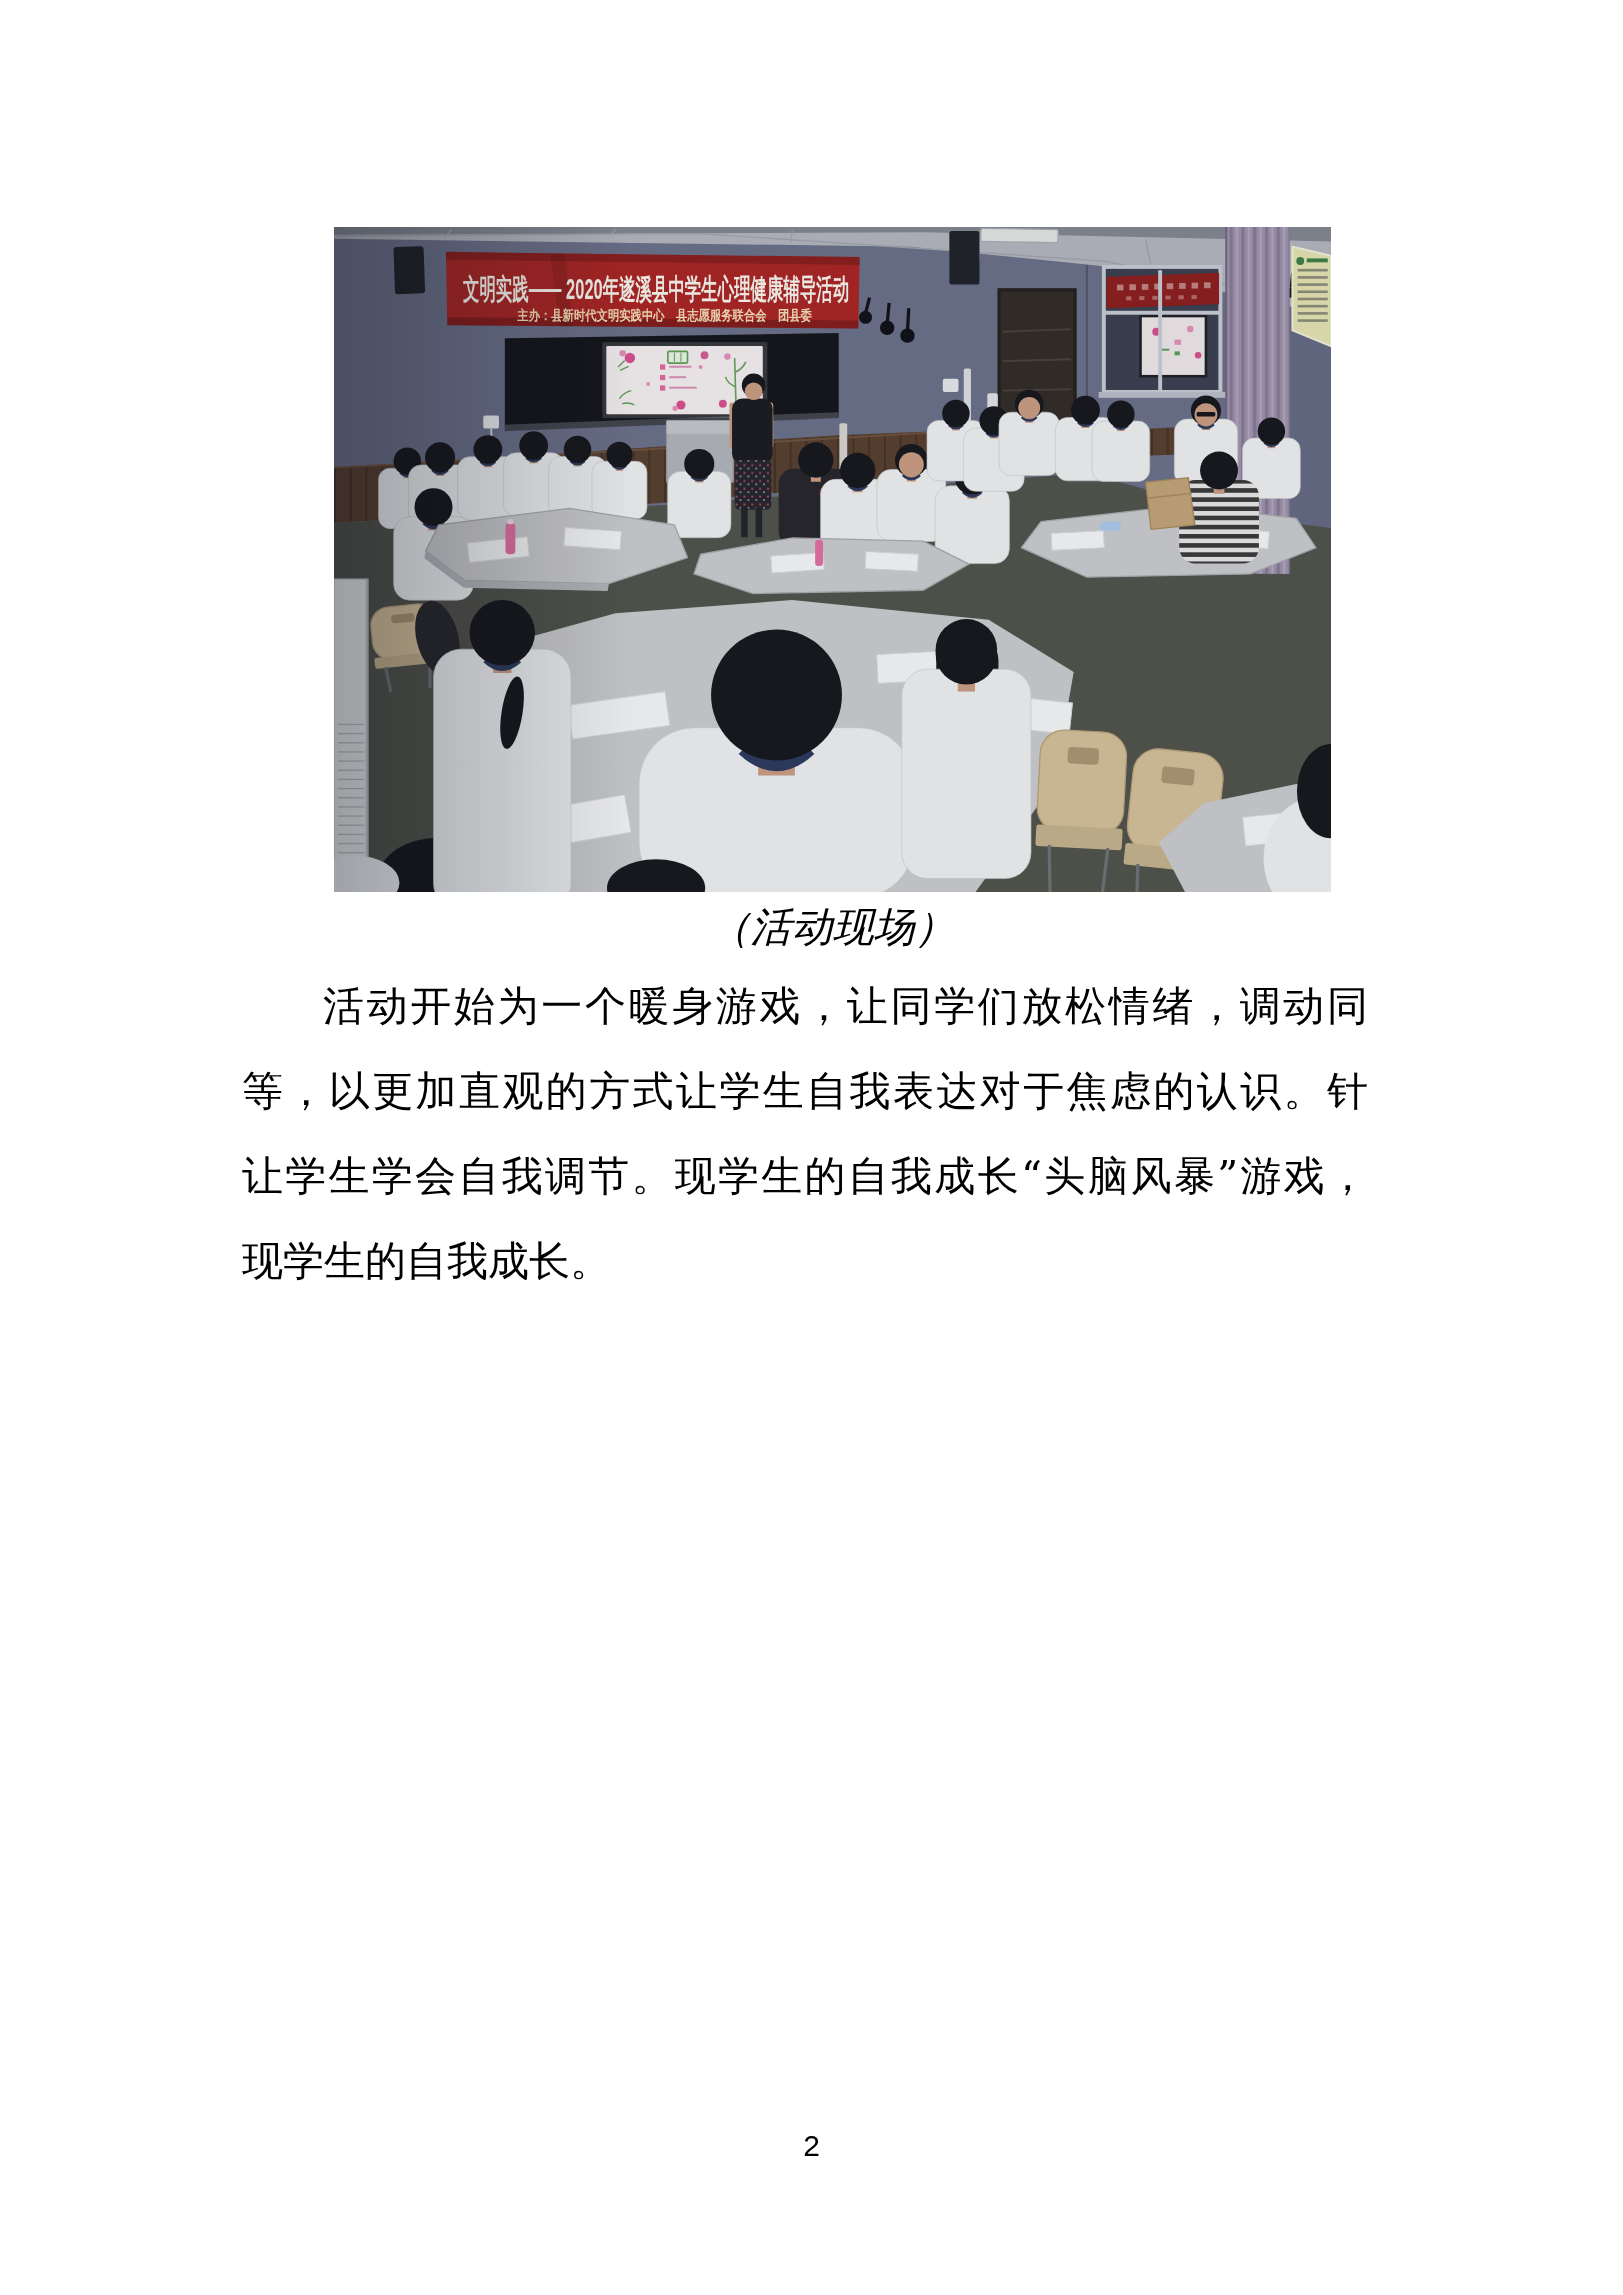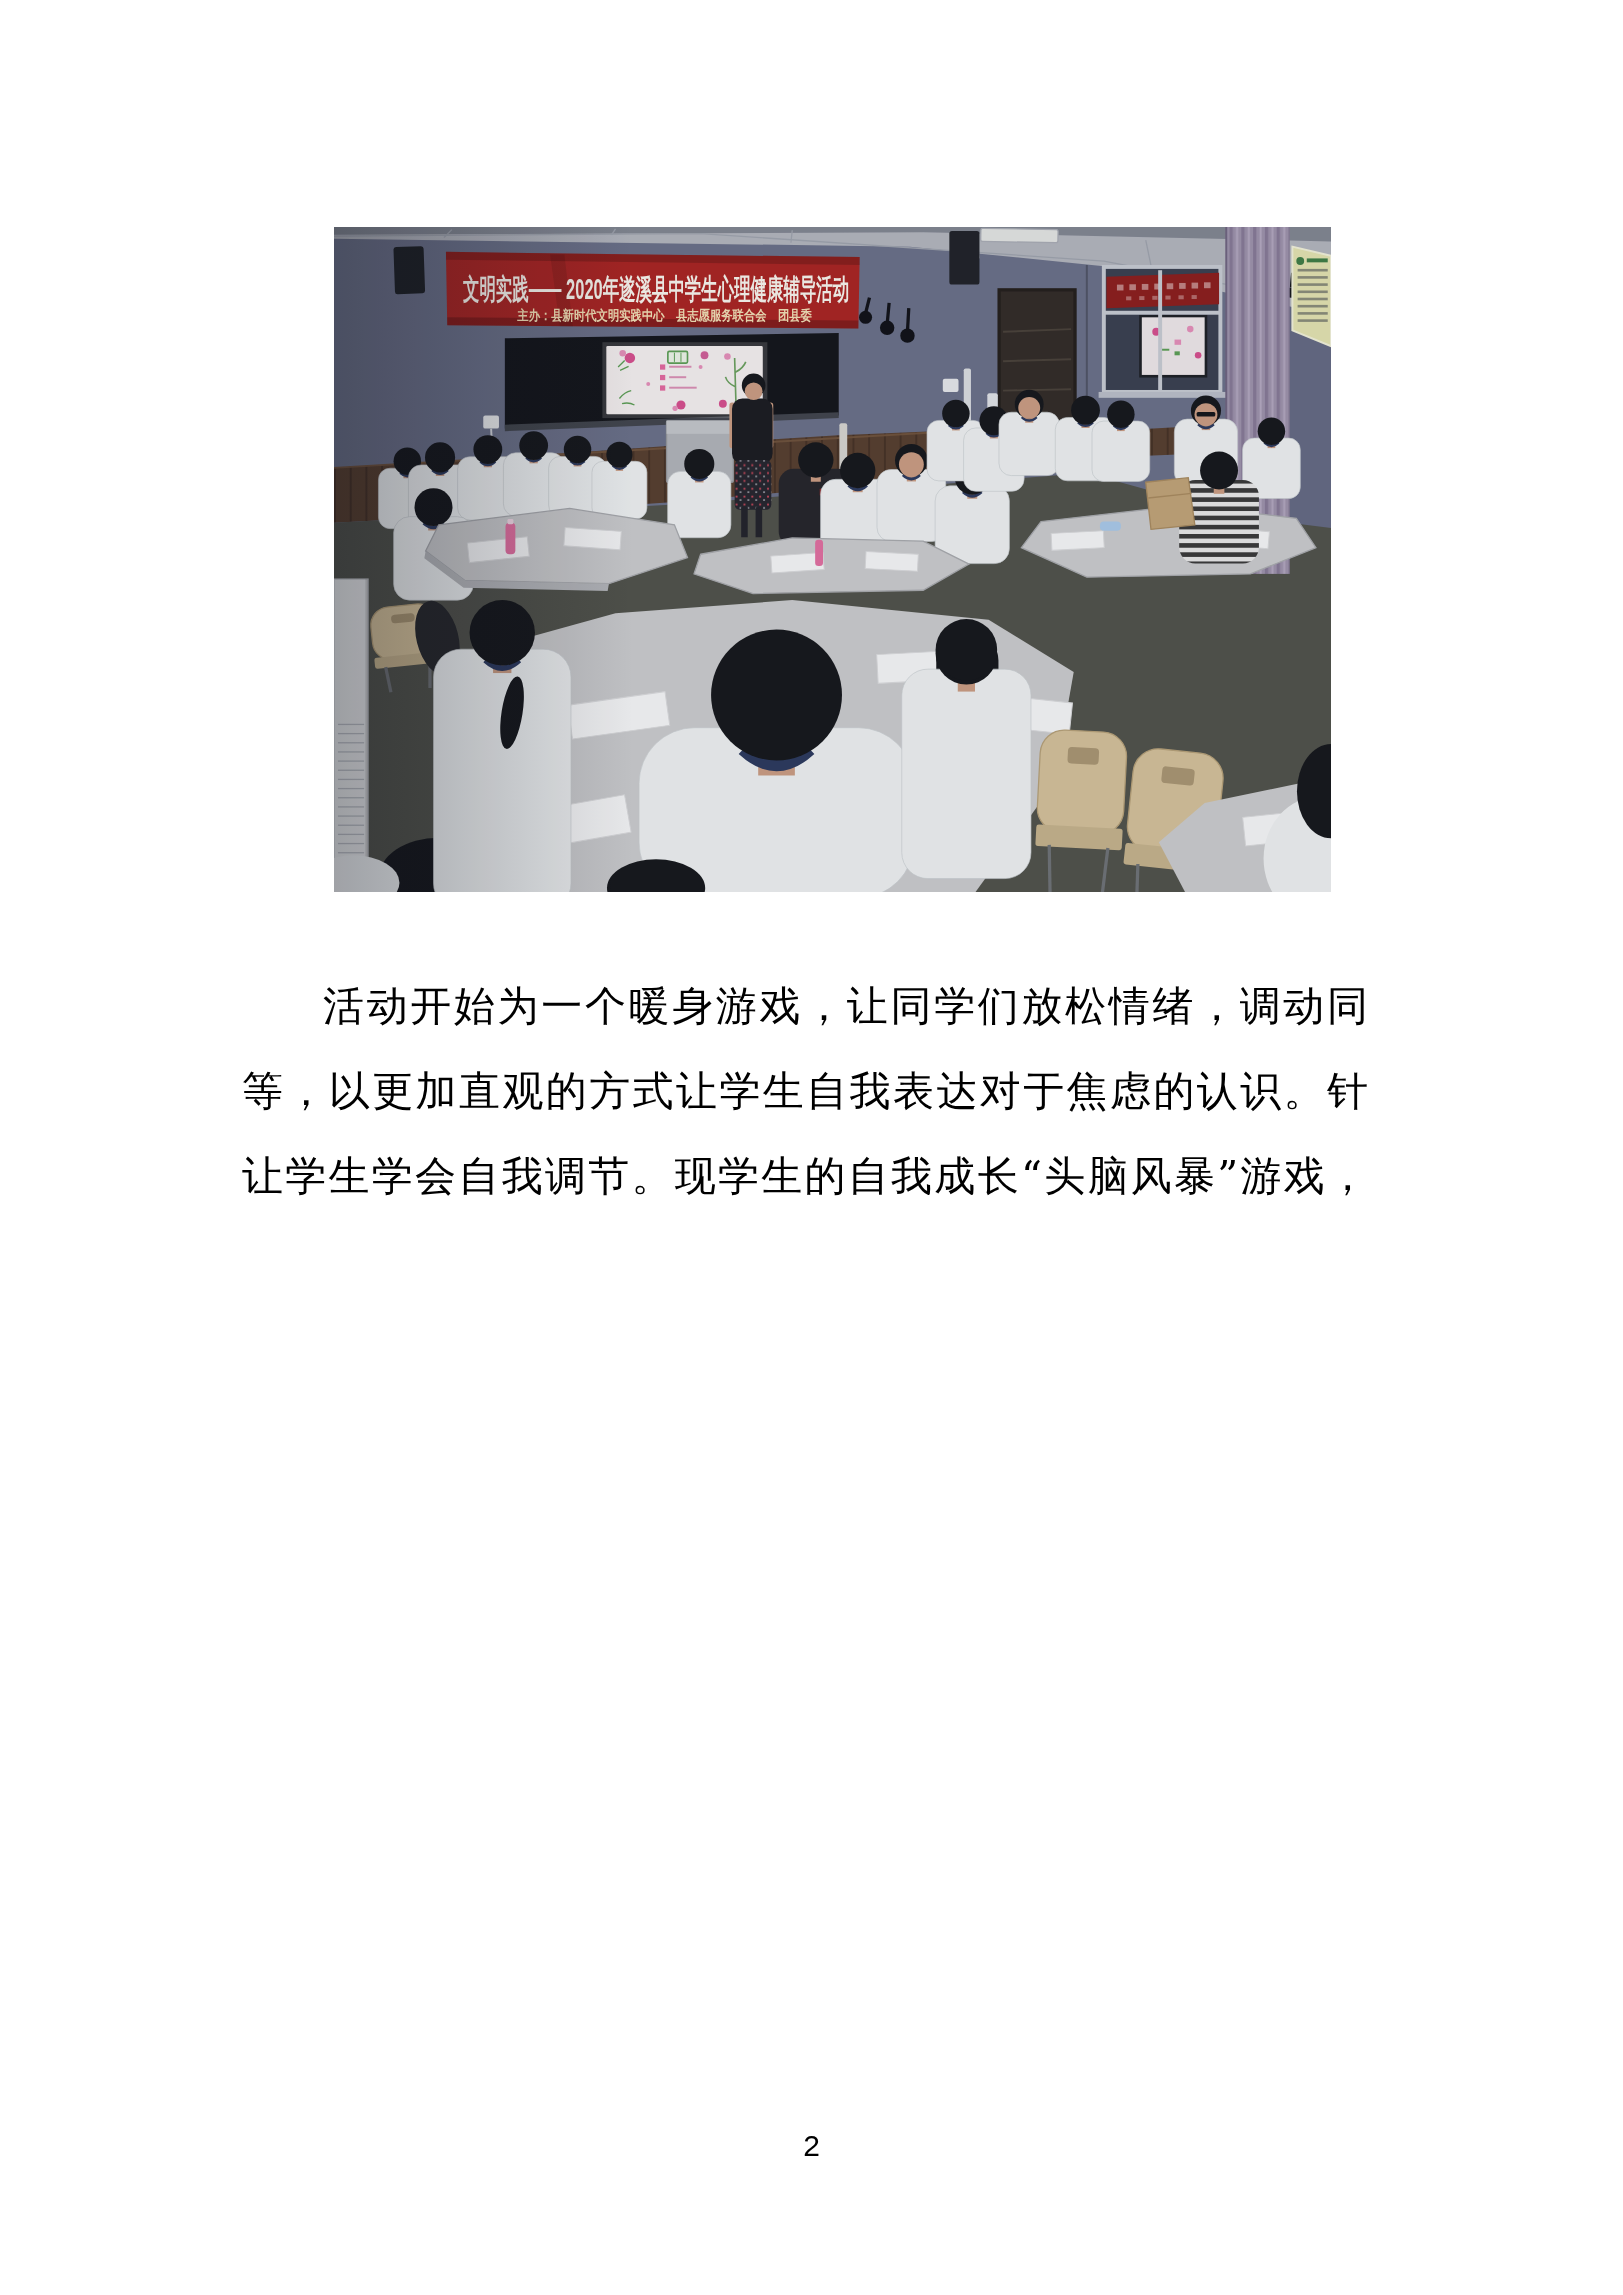--- a/index.html
+++ b/index.html
@@ -429,22 +429,24 @@
           <g>
             <ellipse cx="1505" cy="965" rx="85" ry="95" fill="#eceff0"></ellipse>
             <ellipse cx="1523" cy="862" rx="52" ry="72" fill="#16181c"></ellipse>
           </g>
           <rect x="0" y="0" width="1523" height="1016" fill="url(#vgl)"></rect>
           <rect x="0" y="0" width="1523" height="1016" fill="rgba(30,34,52,0.06)"></rect>
         </svg>
       </div>
   </figure>
 
+  <div class="caption">（活动现场）</div>
 
   <div class="bodytext">
     <div class="line jl indent">活动开始为一个暖身游戏，让同学们放松情绪，调动同</div>
     <div class="line jl">等，以更加直观的方式让学生自我表达对于焦虑的认识。针</div>
     <div class="line jl">让学生学会自我调节。现学生的自我成长“头脑风暴”游戏，</div>
+    <div class="line last">现学生的自我成长。</div>
   </div>
 
   <div class="pagenum">2</div>
 </div>
 
 
 </body></html>

